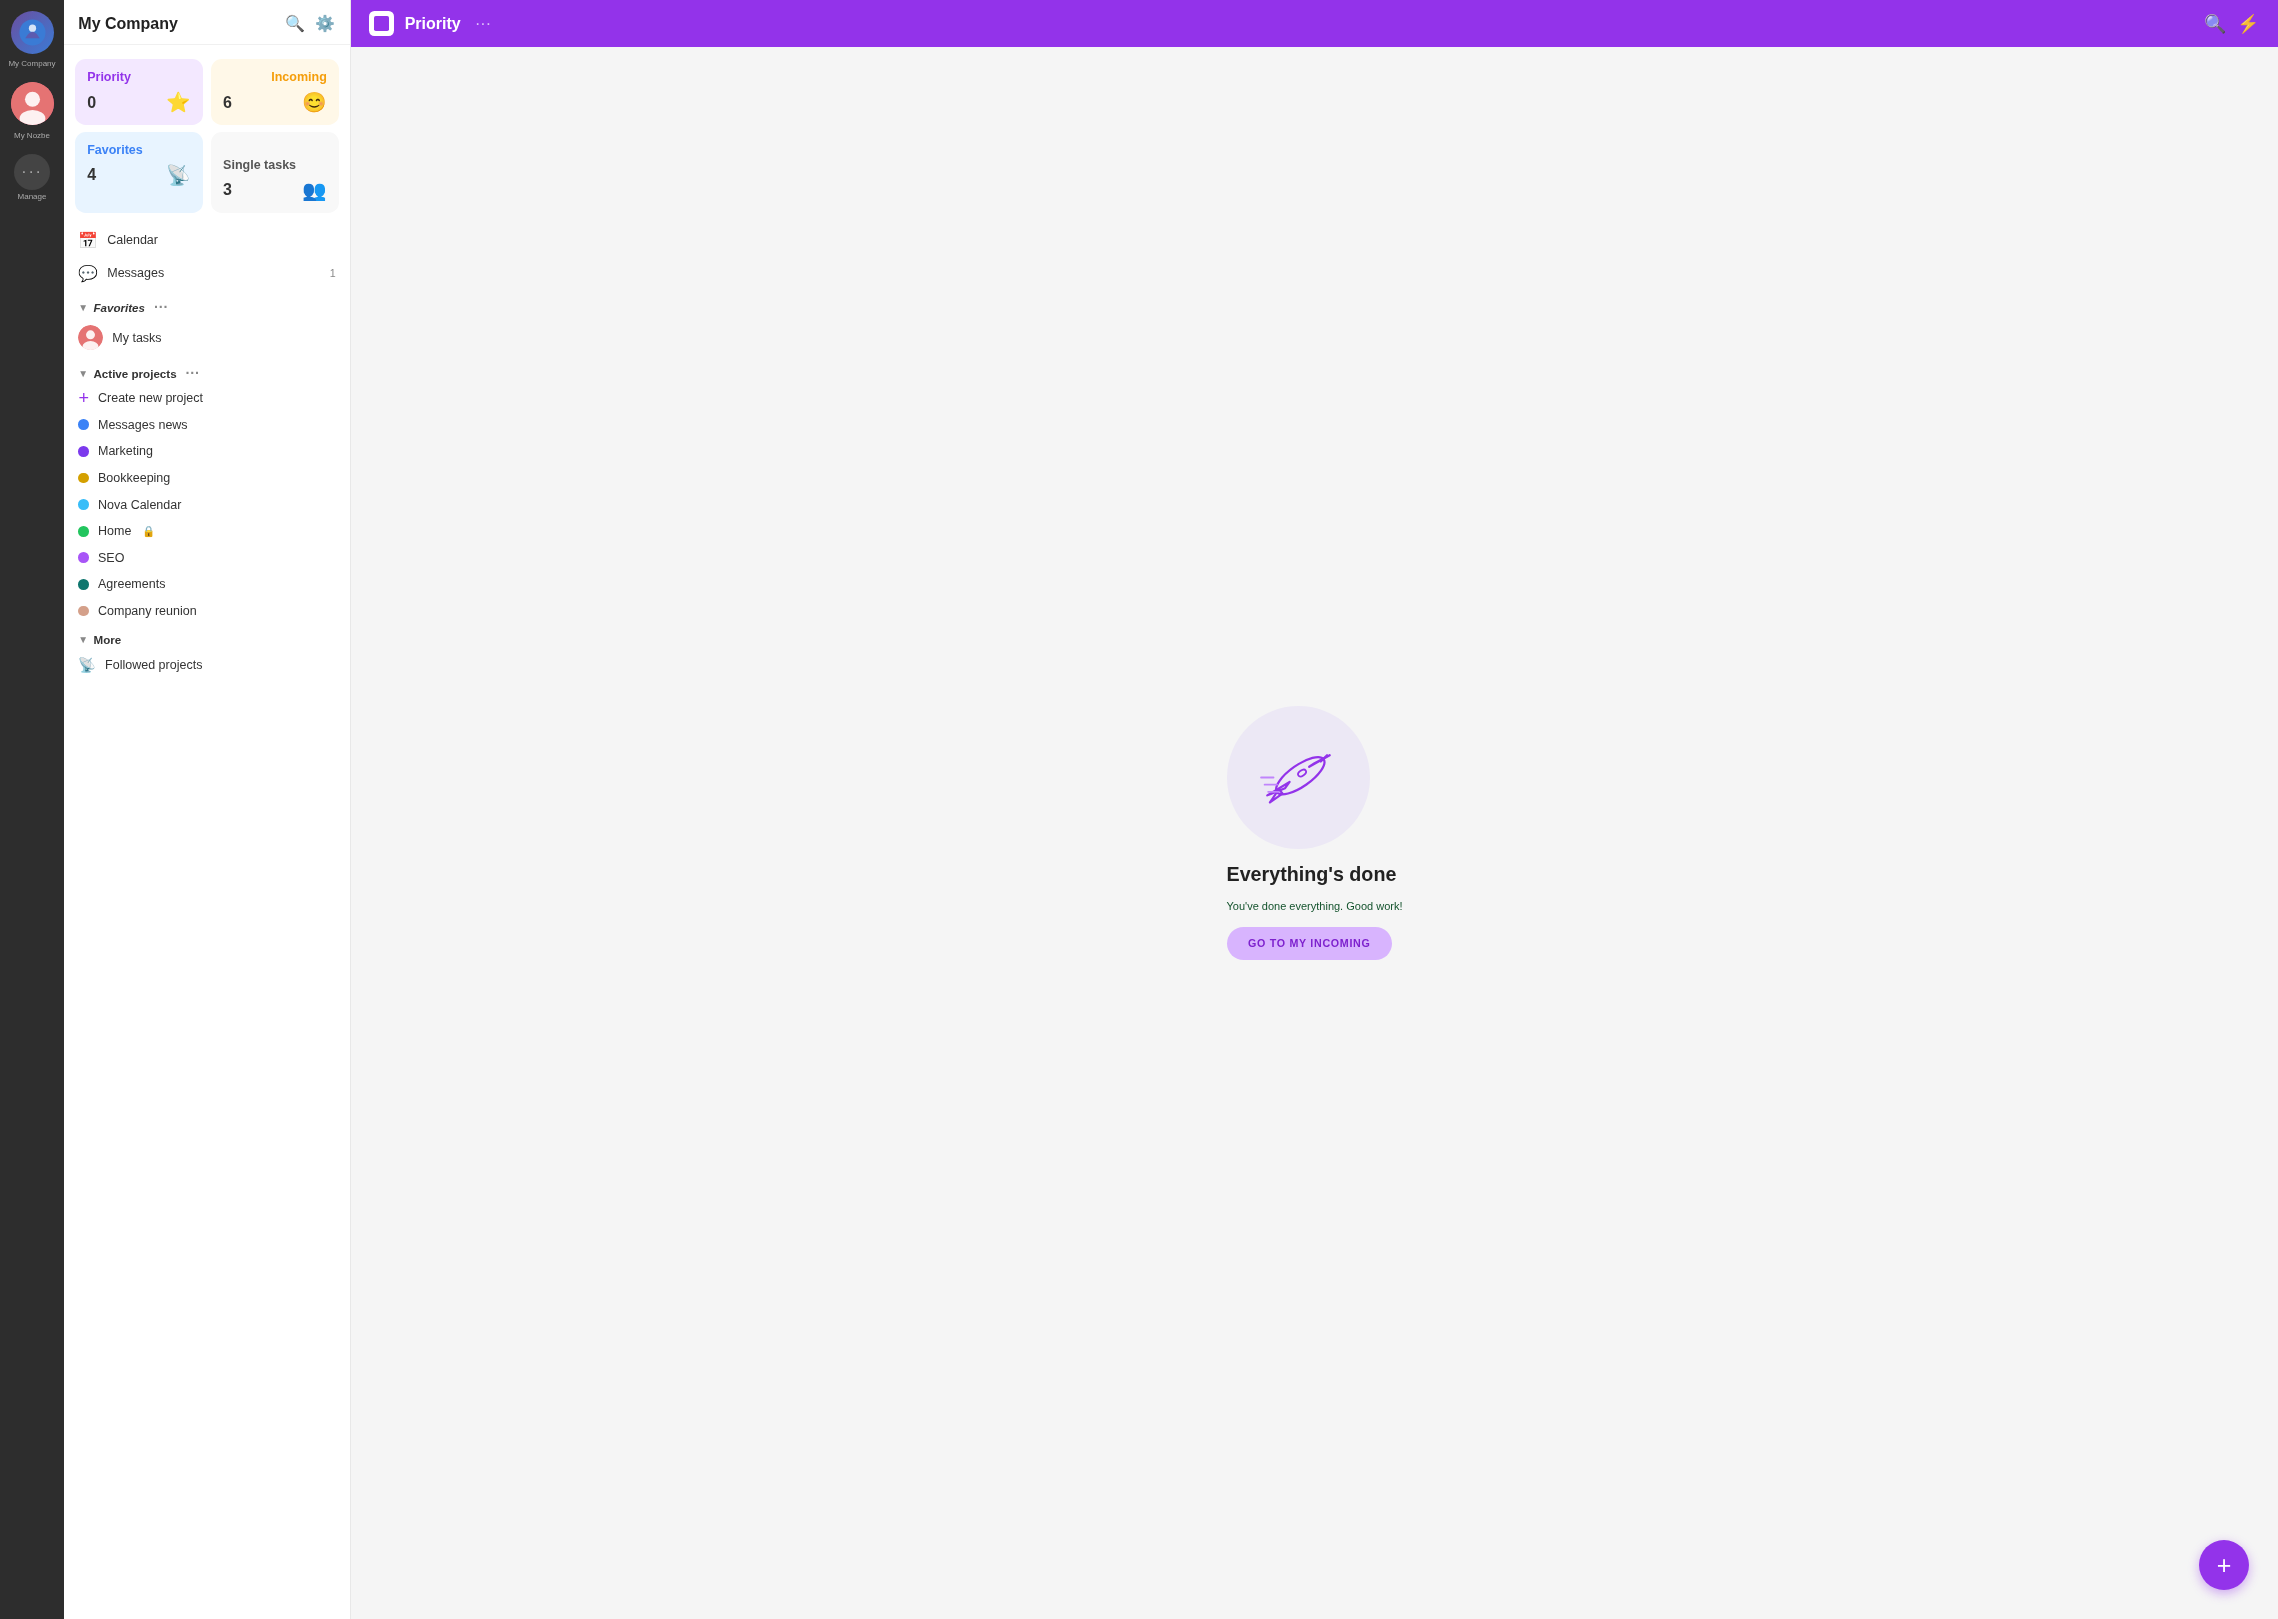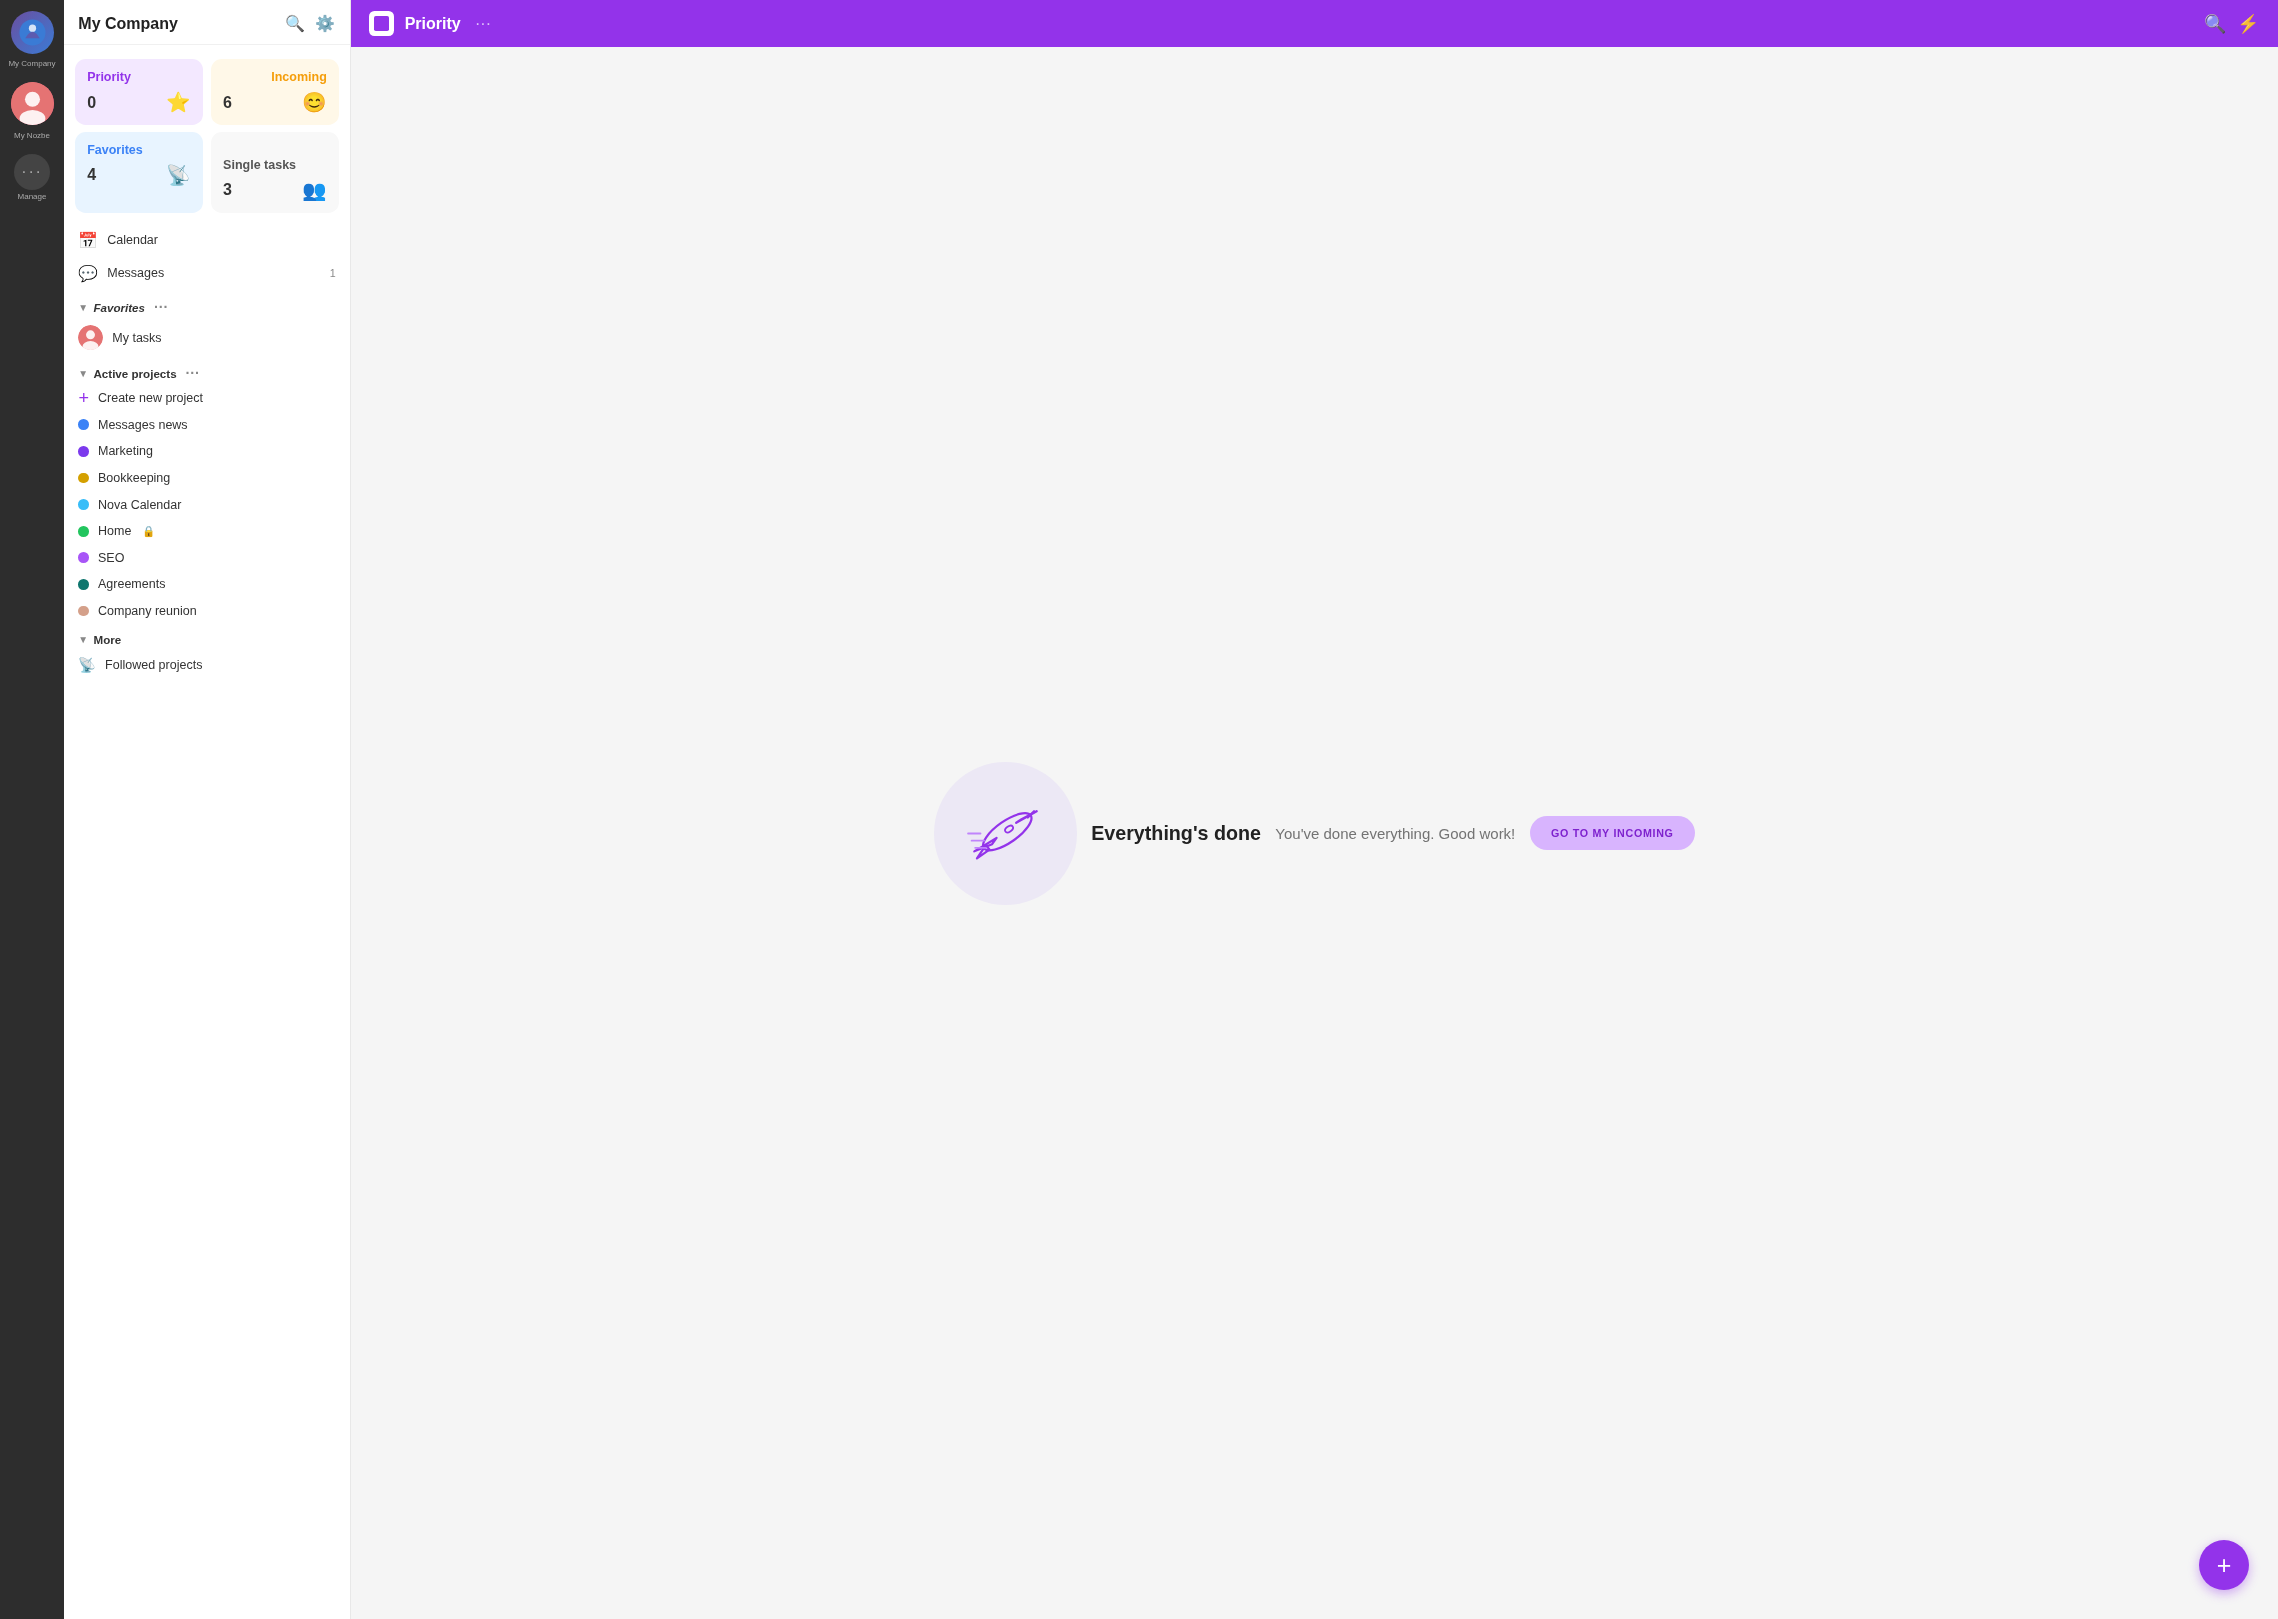--- a/index.html
+++ b/index.html
@@ -125,30 +125,30 @@
     .topbar-dots { color: rgba(255,255,255,0.7); font-size: 16px; cursor: pointer; margin-left: 3.6px; }
     .topbar-right { margin-left: auto; display: flex; gap: 10.7px; align-items: center; }
     .topbar-icon { color: rgba(255,255,255,0.9); font-size: 18px; cursor: pointer; }
 
     
     .content-area {
       flex: 1; display: flex; align-items: center; justify-content: center;
       background: #f5f5f5;
     }
     .empty-state {
-      display: flex; align-items: center; gap: 14.3px;
+      display: flex; flex-direction: column; align-items: flex-start; gap: 14.3px;
       text-align: center;
     }
     .plane-circle {
       width: 143px; height: 143px; border-radius: 50%;
       background: #ece8f5;
       display: flex; align-items: center; justify-content: center;
     }
     .empty-title { font-size: 19.7px; font-weight: 700; color: #222; }
-    .empty-subtitle { font-size: 15px; color: #737373; }
+    .empty-subtitle { font-size: 11px; color: #14532d; }
     .go-button {
       background: #d8b4fe; color: #7e22ce; border: none;
       padding: 10.7px 21.5px; border-radius: 21.5px;
       font-size: 10.7px; font-weight: 700; letter-spacing: 0.7px;
       cursor: pointer; text-transform: uppercase;
     }
 
     
     .fab {
       position: fixed; bottom: 29px; right: 29px;

